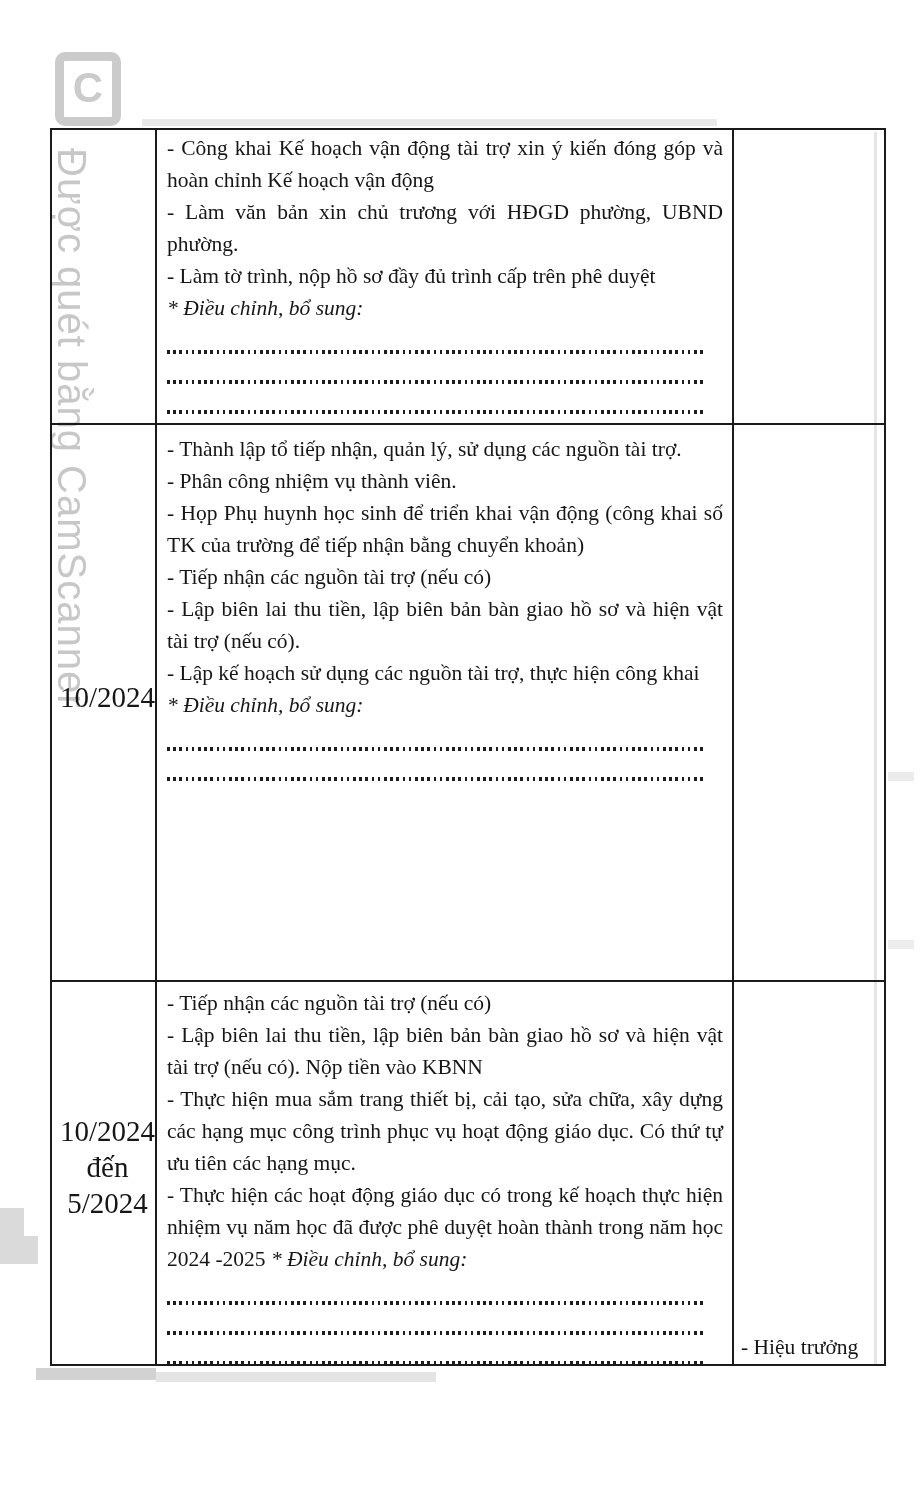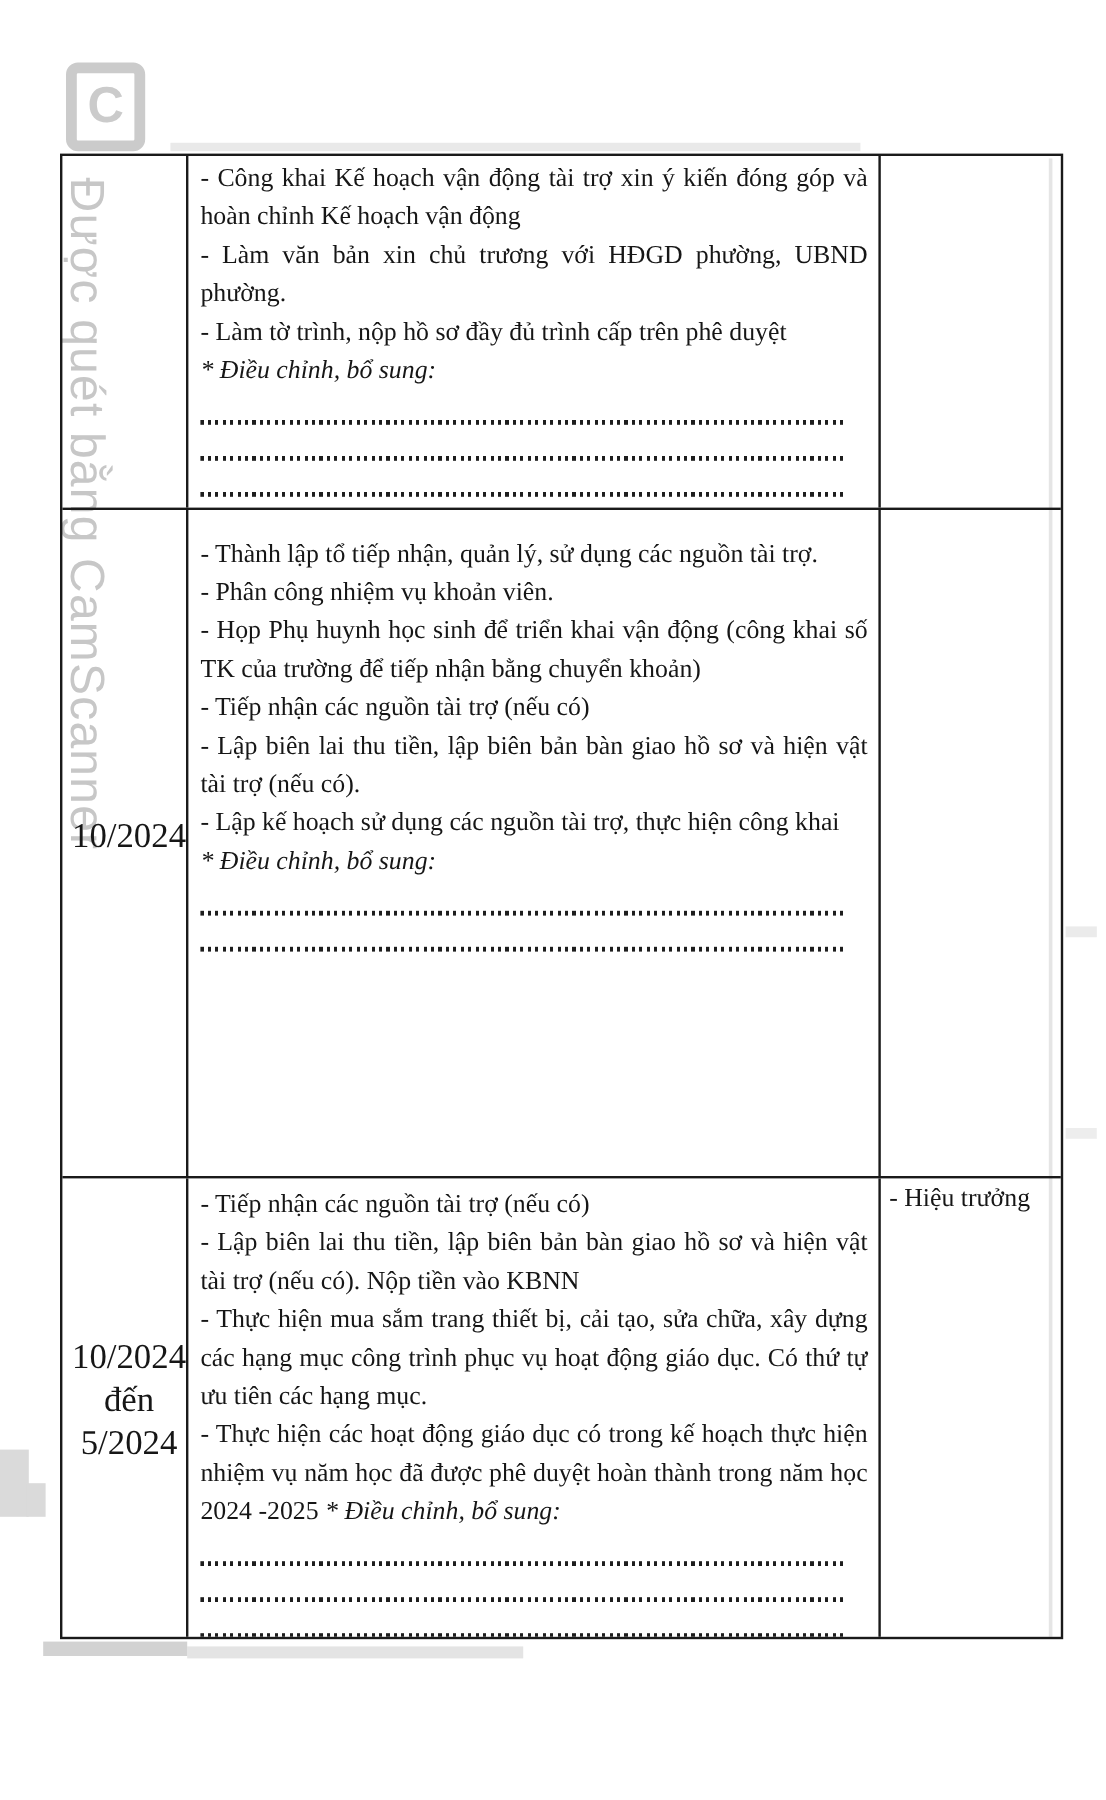--- a/index.html
+++ b/index.html
@@ -52,24 +52,24 @@
   .trow:last-child{border-bottom:none;}
   .cell{box-sizing:border-box;overflow:hidden;min-width:0;}
   .date-cell{
     border-right:2px solid #1a1a1a;display:flex;align-items:center;
     padding:0 6px 12px 8px;font-size:29px;line-height:36px;text-align:center;
   }
   .content-cell{
     border-right:2px solid #1a1a1a;
     padding:2px 9px 0 10px;font-size:21.5px;line-height:32px;
   }
-  .content-1{padding-top:20px;}
+  .content-1{padding-top:8px;}
   .content-2{padding-top:5px;}
   .resp-cell{
-    display:flex;flex-direction:column;justify-content:space-between;
+    display:flex;flex-direction:column;justify-content:flex-end;
     padding:0 4px 0 7px;font-size:21.5px;line-height:33px;
   }
   p.para{margin:0;text-align:justify;}
   .em{font-weight:normal;font-style:italic;}
   .dotline{
     height:4px;margin-top:26px;width:97%;
     background-image:repeating-linear-gradient(90deg,#1d1d1d 0 2.6px,transparent 2.6px 6.2px);
   }
 </style>
 </head>
@@ -107,21 +107,21 @@
           <div class="dotline"></div>
         </div>
         <div class="cell resp-cell"></div>
       </div>
       <div class="trow trow-1">
         <div class="cell date-cell">
           <div class="date-text">10/2024</div>
         </div>
         <div class="cell content-cell content-1">
           <p class="para">- Thành lập tổ tiếp nhận, quản lý, sử dụng các nguồn tài trợ.</p>
-          <p class="para">- Phân công nhiệm vụ khoản viên.</p>
+          <p class="para">- Phân công nhiệm vụ thành viên.</p>
           <p class="para">- Họp Phụ huynh học sinh để triển khai vận động (công khai số TK của trường để tiếp nhận bằng chuyển khoản)</p>
           <p class="para">- Tiếp nhận các nguồn tài trợ (nếu có)</p>
           <p class="para">- Lập biên lai thu tiền, lập biên bản bàn giao hồ sơ và hiện vật tài trợ (nếu có).</p>
           <p class="para">- Lập kế hoạch sử dụng các nguồn tài trợ, thực hiện công khai</p>
           <p class="para em">* Điều chỉnh, bổ sung:</p>
           <div class="dotline"></div>
           <div class="dotline"></div>
         </div>
         <div class="cell resp-cell"></div>
       </div>

